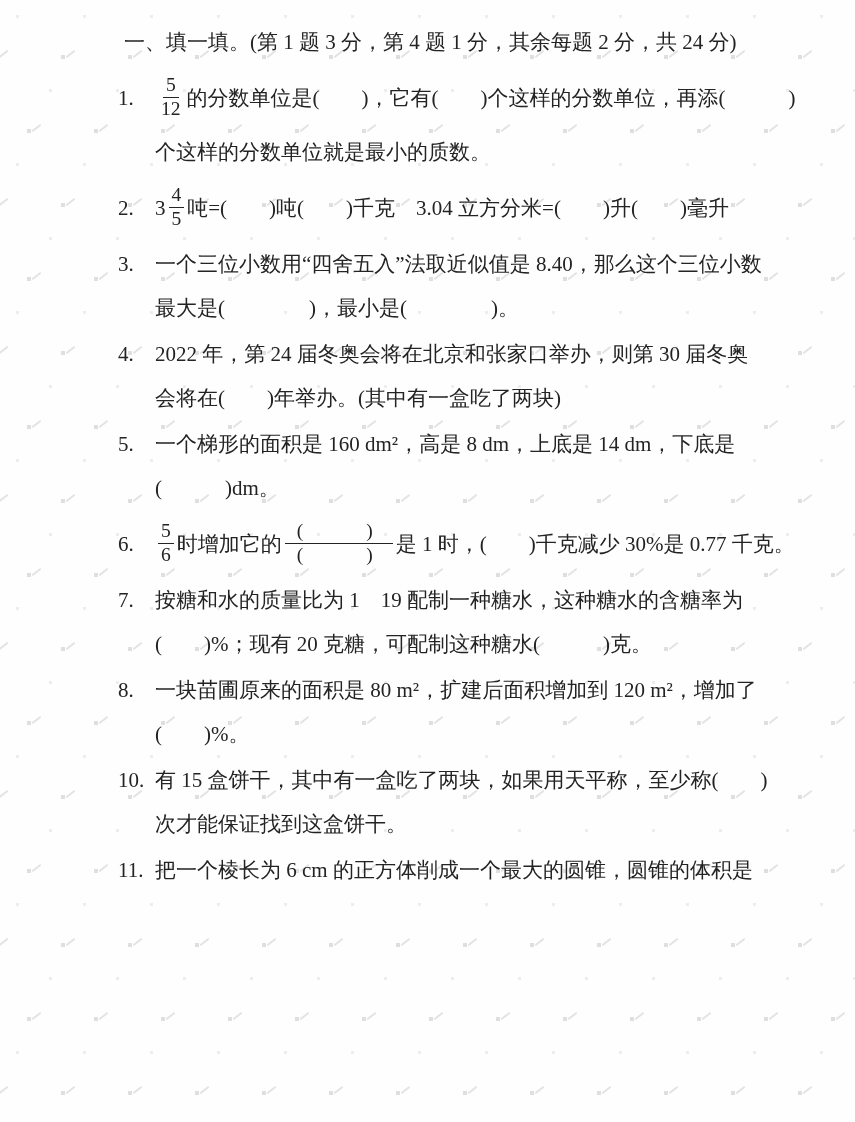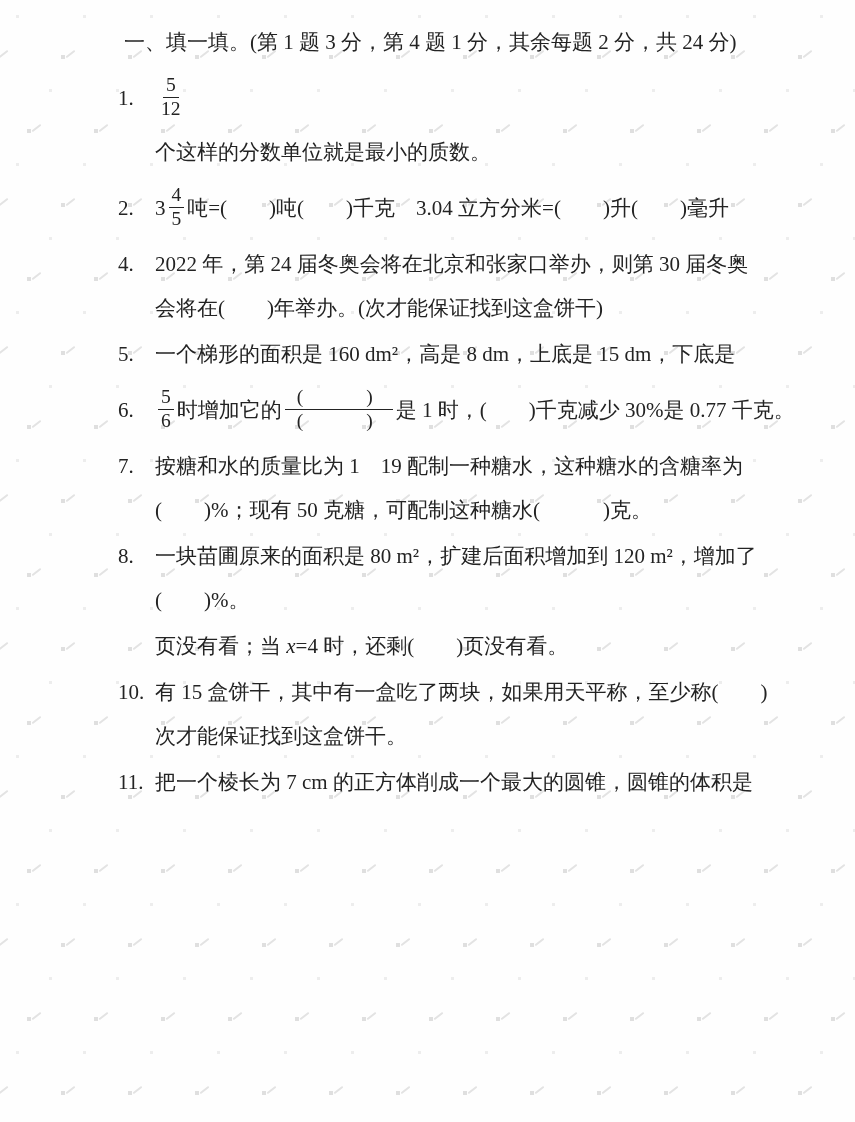--- a/index.html
+++ b/index.html
@@ -468,58 +468,62 @@
       <span class="wm dot" style="left: 780px; top: 1118px;"></span>
       <span class="wm dot" style="left: 847px; top: 1118px;"></span>
     </div>
   <div class="content">
     <div class="section-header">一、填一填。(第 1 题 3 分，第 4 题 1 分，其余每题 2 分，共 24 分)</div>
     <div class="questions">
         <div class="question">
           <div class="q-line tall"><span class="q-num">1.</span><span class="frac">
               <span class="fnum">5</span>
               <span class="fden">12</span>
-            </span></div>
+            </span><span>的分数单位是(　　)，它有(　　)个这样的分数单位，再添(　　　)</span></div>
           <div class="q-line cont"><span>个这样的分数单位就是最小的质数。</span></div>
         </div>
         <div class="question">
           <div class="q-line tall"><span class="q-num">2.</span><span>3</span><span class="frac">
               <span class="fnum">4</span>
               <span class="fden">5</span>
             </span><span>吨=(　　)吨(　　)千克　3.04 立方分米=(　　)升(　　)毫升</span></div>
         </div>
         <div class="question">
+          <div class="q-line"><span class="q-num">3.</span><span>一个三位小数用“四舍五入”法取近似值是 8.40，那么这个三位小数</span></div>
+          <div class="q-line cont"><span>最大是(　　　　)，最小是(　　　　)。</span></div>
+        </div>
+        <div class="question">
           <div class="q-line"><span class="q-num">4.</span><span>2022 年，第 24 届冬奥会将在北京和张家口举办，则第 30 届冬奥</span></div>
-          <div class="q-line cont"><span>会将在(　　)年举办。(次才能保证找到这盒饼干)</span></div>
-        </div>
-        <div class="question">
-          <div class="q-line"><span class="q-num">5.</span><span>一个梯形的面积是 160 dm²，高是 8 dm，上底是 15 dm，下底是</span></div>
+          <div class="q-line cont"><span>会将在(　　)年举办。(其中有一盒吃了两块)</span></div>
+        </div>
+        <div class="question">
+          <div class="q-line"><span class="q-num">5.</span><span>一个梯形的面积是 160 dm²，高是 8 dm，上底是 14 dm，下底是</span></div>
+          <div class="q-line cont"><span>(　　　)dm。</span></div>
         </div>
         <div class="question">
           <div class="q-line tall"><span class="q-num">6.</span><span class="frac">
               <span class="fnum">5</span>
               <span class="fden">6</span>
             </span><span>时增加它的</span><span class="frac wide">
               <span class="fnum">(　　)</span>
               <span class="fden">(　　)</span>
             </span><span>是 1 时，(　　)千克减少 30%是 0.77 千克。</span></div>
         </div>
         <div class="question">
           <div class="q-line"><span class="q-num">7.</span><span>按糖和水的质量比为 1　19 配制一种糖水，这种糖水的含糖率为</span></div>
-          <div class="q-line cont"><span>(　　)%；现有 50 克糖，可配制这种糖水(　　　)克。</span></div>
+          <div class="q-line cont"><span>(　　)%；现有 20 克糖，可配制这种糖水(　　　)克。</span></div>
         </div>
         <div class="question">
           <div class="q-line"><span class="q-num">8.</span><span>一块苗圃原来的面积是 80 m²，扩建后面积增加到 120 m²，增加了</span></div>
           <div class="q-line cont"><span>(　　)%。</span></div>
         </div>
         <div class="question">
-          <div class="q-line cont"><span>页没有看；当 </span><span class="it">x</span><span>=4 时，还剩(　　)页没有看。</span></div>
         </div>
         <div class="question">
           <div class="q-line"><span class="q-num">10.</span><span>有 15 盒饼干，其中有一盒吃了两块，如果用天平称，至少称(　　)</span></div>
           <div class="q-line cont"><span>次才能保证找到这盒饼干。</span></div>
         </div>
         <div class="question">
-          <div class="q-line"><span class="q-num">11.</span><span>把一个棱长为 7 cm 的正方体削成一个最大的圆锥，圆锥的体积是</span></div>
+          <div class="q-line"><span class="q-num">11.</span><span>把一个棱长为 6 cm 的正方体削成一个最大的圆锥，圆锥的体积是</span></div>
         </div>
       </div>
   </div>
 </div>
 
 </body></html>

